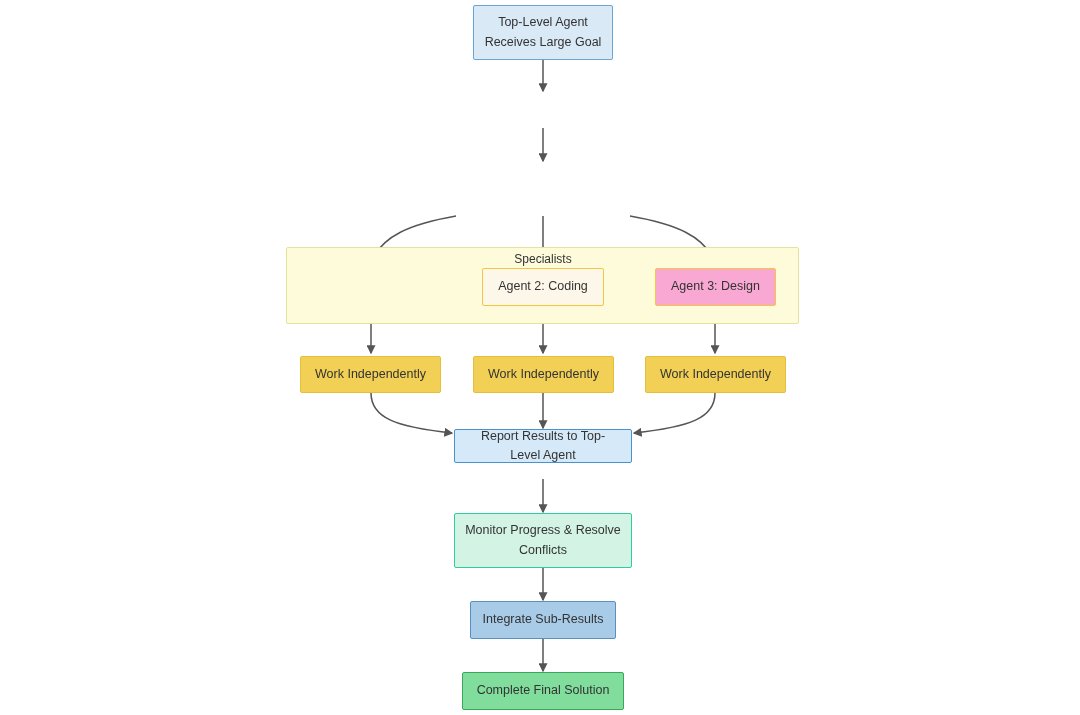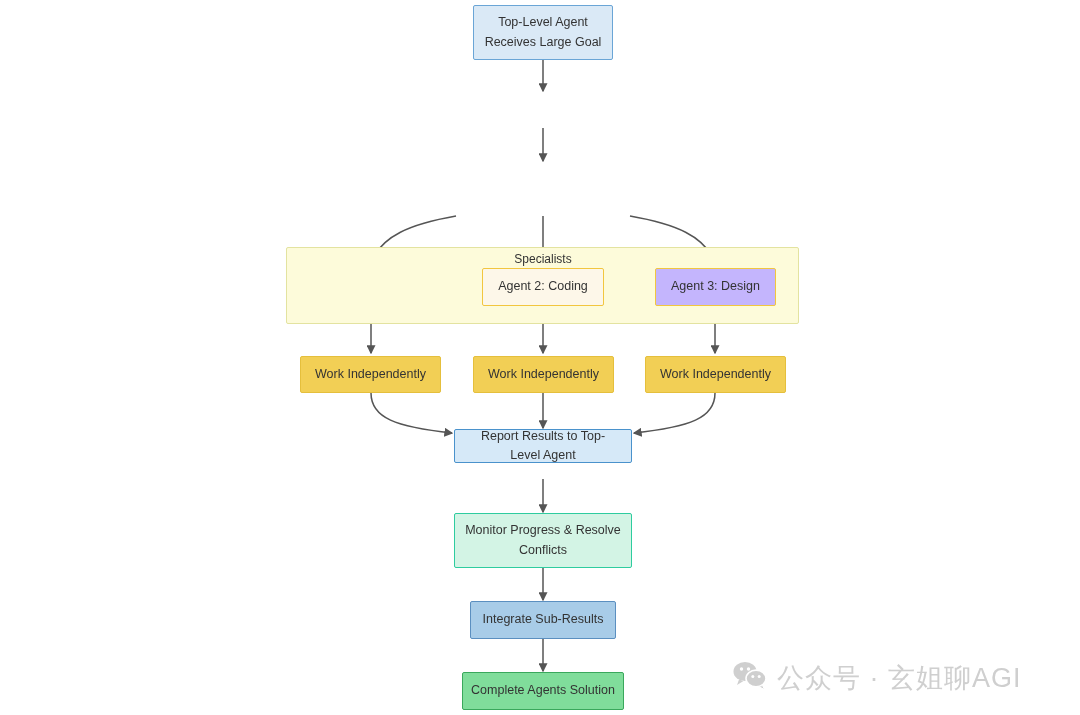--- a/index.html
+++ b/index.html
@@ -126,21 +126,21 @@
 
 
 
 
   <div class="node" style="left:482px; top:268px; width:122px; height:38px;
               background:#fdf7e9; border-color:#f2c63f;">
     <span>Agent 2: Coding</span>
   </div>
 
   <div class="node" style="left:655px; top:268px; width:121px; height:38px;
-              background:#c4b5fd; border-color:#f2c63f;">
+              background:#f9a8d4; border-color:#f2c63f;">
     <span>Agent 3: Design</span>
   </div>
 
   <div class="node" style="left:300px; top:356px; width:141px; height:37px;
               background:#f2cf55; border-color:#e5bf3c;">
     <span>Work Independently</span>
   </div>
 
   <div class="node" style="left:473px; top:356px; width:141px; height:37px;
               background:#f2cf55; border-color:#e5bf3c;">
@@ -168,32 +168,17 @@
     </div>
   </div>
 
   <div class="node" style="left:470px; top:601px; width:146px; height:38px;
               background:#a8cce8; border-color:#5b8fc0;">
     <span>Integrate Sub-Results</span>
   </div>
 
   <div class="node" style="left:462px; top:672px; width:162px; height:38px;
               background:#80dd9b; border-color:#3aa85c;">
-    <span>Complete Agents Solution</span>
+    <span>Complete Final Solution</span>
   </div>
 
-  <div id="watermark" style="left:733px; top:660px;">
-    <span style="display:inline-block;">
-      <svg width="34" height="28" viewBox="0 0 34 28" aria-hidden="true">
-        <ellipse cx="12" cy="10.5" rx="11.5" ry="9.6" fill="#cfcfcf"></ellipse>
-        <path d="M 6 18.5 L 4 24 L 10.5 20 Z" fill="#cfcfcf"></path>
-        <ellipse cx="23" cy="17.5" rx="10" ry="8.4" fill="#cfcfcf" stroke="#ffffff" stroke-width="1.6"></ellipse>
-        <path d="M 29.5 24.5 L 31.5 28.5 L 25.5 25.6 Z" fill="#cfcfcf" stroke="#ffffff" stroke-width="1"></path>
-        <circle cx="8.5" cy="8" r="1.7" fill="#ffffff"></circle>
-        <circle cx="15.5" cy="8" r="1.7" fill="#ffffff"></circle>
-        <circle cx="19.8" cy="15.6" r="1.5" fill="#ffffff"></circle>
-        <circle cx="26.2" cy="15.6" r="1.5" fill="#ffffff"></circle>
-      </svg>
-    </span>
-    <span class="wm-text">公众号 · 玄姐聊AGI</span>
-  </div>
 
 </div>
 
 </body></html>

